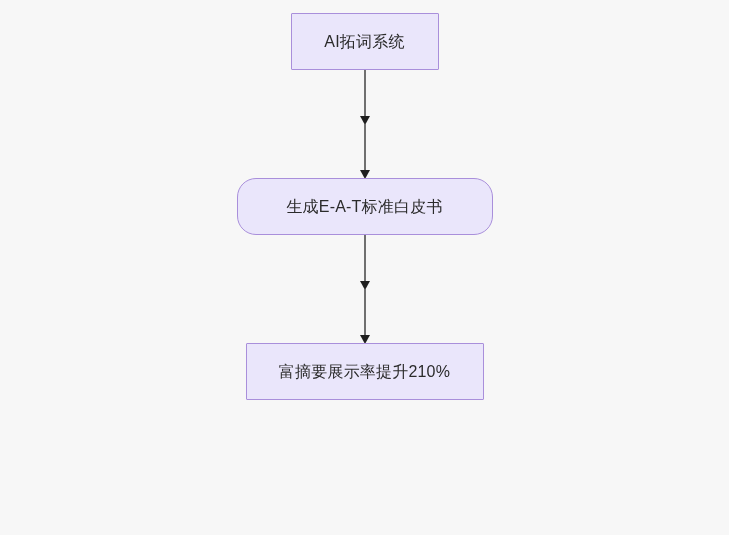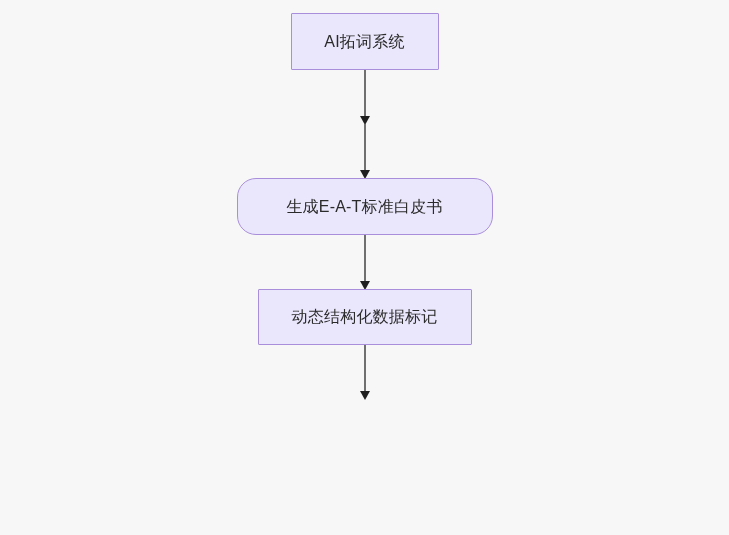--- a/index.html
+++ b/index.html
@@ -113,24 +113,24 @@
 
     <div class="node node-3">
       <span class="node-label">生成E-A-T标准白皮书</span>
     </div>
 
     <div class="connector">
       <span class="stem"></span>
       <span class="head"></span>
     </div>
 
-    <div class="node node-4">
-      <span class="node-label">动态结构化数据标记</span>
-    </div>
 
     <div class="connector">
       <span class="stem"></span>
       <span class="head"></span>
     </div>
 
+    <div class="node node-5">
+      <span class="node-label">富摘要展示率提升210%</span>
+    </div>
 
   </div>
 </div>
 
 </body></html>

